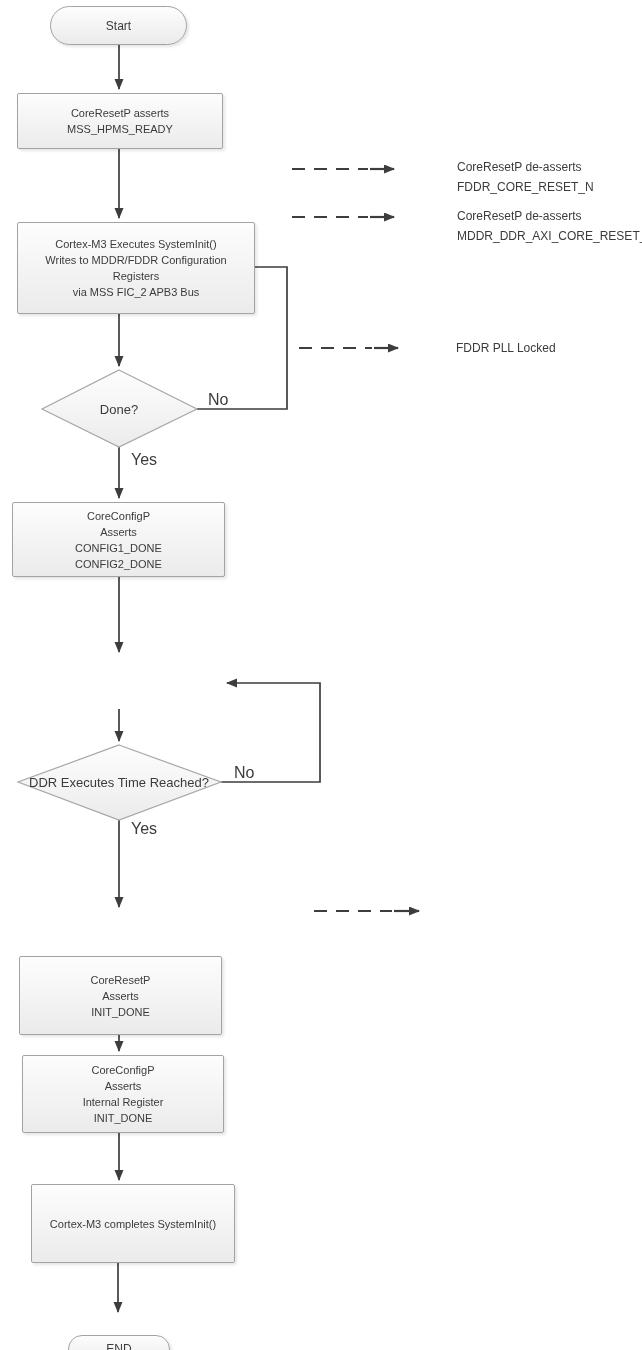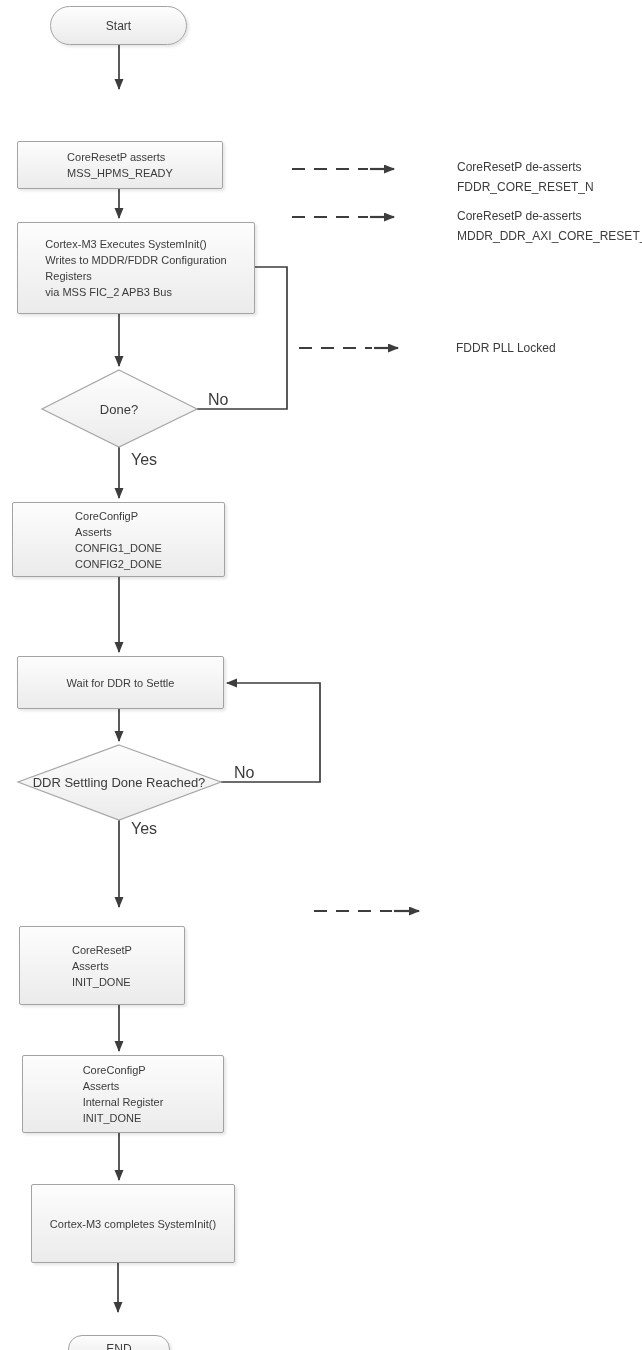--- a/index.html
+++ b/index.html
@@ -21,21 +21,21 @@
     width: 642px; height: 1350px;
     z-index: 1;
   }
   .node {
     position: absolute;
     z-index: 2;
     box-sizing: border-box;
     display: flex;
     align-items: center;
     justify-content: center;
-    text-align: left;
+    text-align: center;
     background: linear-gradient(180deg, #fdfdfd 0%, #f3f3f3 55%, #ebebeb 100%);
     border: 1px solid #a3a3a3;
     box-shadow: 2px 2px 3px rgba(0,0,0,0.10);
     color: #3b3b3b;
     font-size: 11px;
     line-height: 16px;
     white-space: pre-line;
     border-radius: 2px;
   }
   .terminal {
@@ -111,40 +111,39 @@
     </g>
 
     <g fill="url(#nodeGrad)" stroke="#a6a6a6" stroke-width="1.2">
       <polygon points="119,370 197,409 119,447 42,409"></polygon>
       <polygon points="119,745 221,782 119,820 18,782"></polygon>
     </g>
   </svg>
 
   <div class="node terminal" style="left:50px; top:6px; width:137px; height:39px;">Start</div>
 
-  <div class="node" style="left:17px; top:93px; width:206px; height:48px;margin-top:48px;">CoreResetP asserts
+  <div class="node" style="left:17px; top:93px; width:206px; height:56px;">CoreResetP asserts
 MSS_HPMS_READY</div>
 
   <div class="node" style="left:17px; top:222px; width:238px; height:92px;">Cortex-M3 Executes SystemInit()
 Writes to MDDR/FDDR Configuration
 Registers
 via MSS FIC_2 APB3 Bus</div>
 
   <div class="dlabel" style="left:59px; top:402px; width:120px;">Done?</div>
 
   <div class="node" style="left:12px; top:502px; width:213px; height:75px;">CoreConfigP
 Asserts
 CONFIG1_DONE
 CONFIG2_DONE</div>
 
-  <div class="node" style="left:17px; top:656px; width:207px; height:53px;">Wait for DDR to Settle</div>
 
-  <div class="dlabel" style="left:19px; top:775px; width:200px;">DDR Settling Done Reached?</div>
+  <div class="dlabel" style="left:19px; top:775px; width:200px;">DDR Executes Time Reached?</div>
 
-  <div class="node" style="left:19px; top:926px; width:166px; height:79px;">CoreResetP
+  <div class="node" style="left:19px; top:956px; width:203px; height:79px;">CoreResetP
 Asserts
 INIT_DONE</div>
 
   <div class="node" style="left:22px; top:1055px; width:202px; height:78px;">CoreConfigP
 Asserts
 Internal Register
 INIT_DONE</div>
 
   <div class="node" style="left:31px; top:1184px; width:204px; height:79px;">Cortex-M3 completes SystemInit()</div>
 

